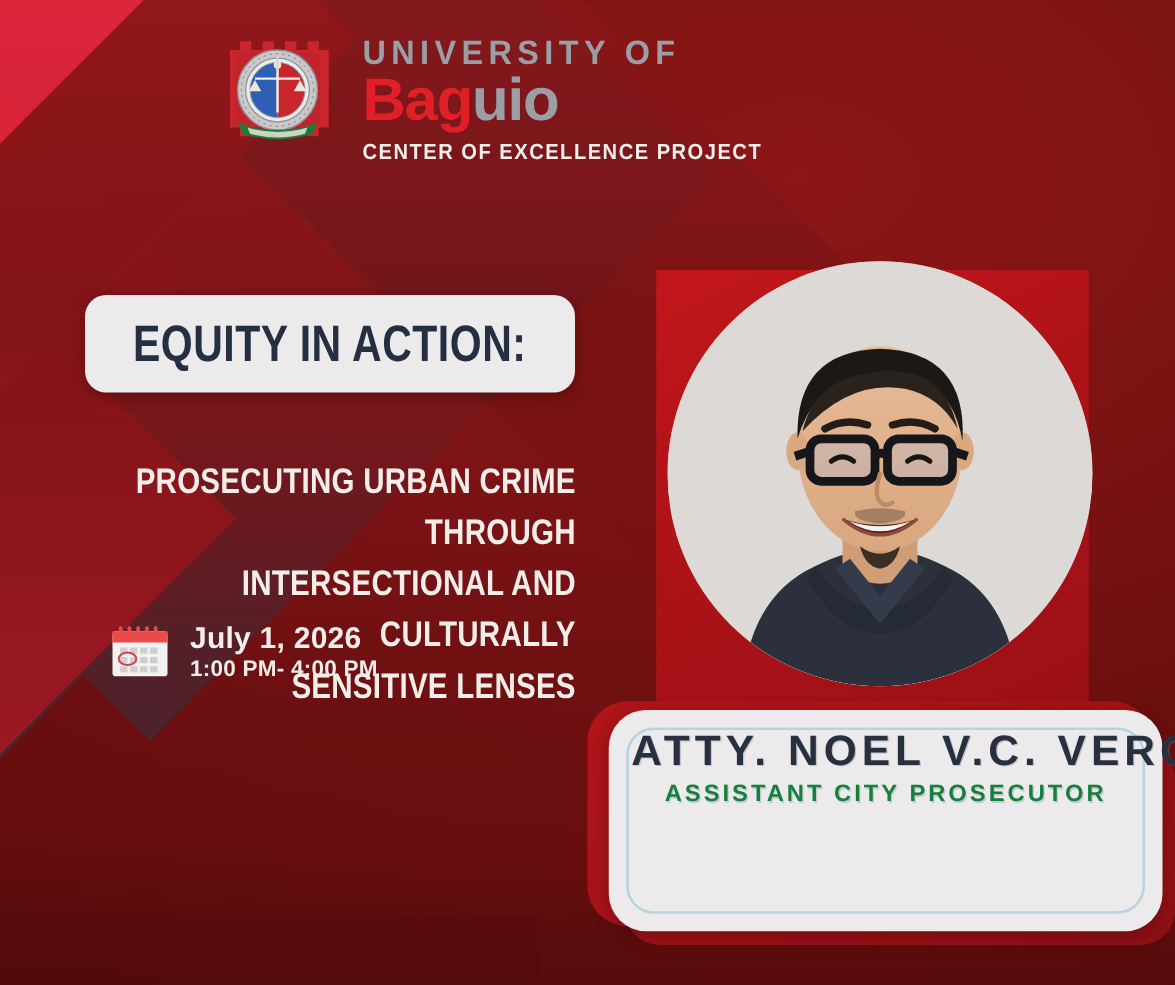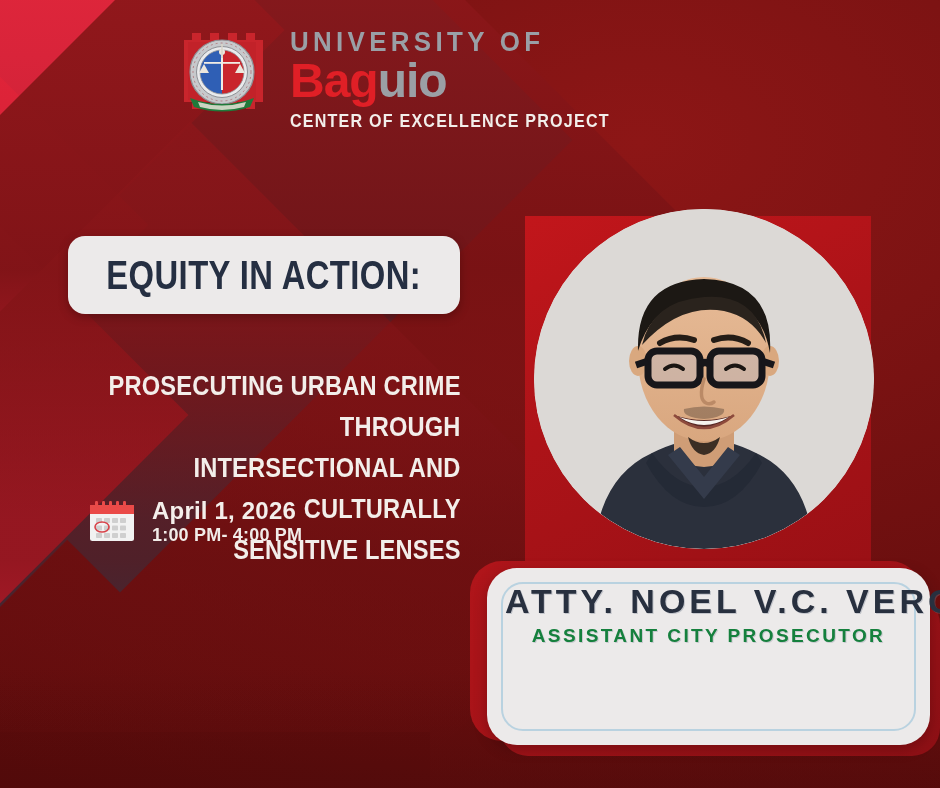--- a/index.html
+++ b/index.html
@@ -318,21 +318,21 @@
         <rect x="26" y="29.5" width="6" height="5" rx="0.8"></rect>
         <rect x="34" y="29.5" width="6" height="5" rx="0.8"></rect>
         <rect x="10" y="37" width="6" height="5" rx="0.8"></rect>
         <rect x="18" y="37" width="6" height="5" rx="0.8"></rect>
         <rect x="26" y="37" width="6" height="5" rx="0.8"></rect>
         <rect x="34" y="37" width="6" height="5" rx="0.8"></rect>
       </g>
       <ellipse cx="16" cy="31" rx="7" ry="5" fill="none" stroke="#d8434a" stroke-width="1.6"></ellipse>
     </svg>
     <div>
-      <div class="date-main">April 1, 2026</div>
+      <div class="date-main">July 1, 2026</div>
       <div class="date-time">1:00 PM- 4:00 PM</div>
     </div>
   </div>
 
   <div id="photo-panel"></div>
   <div id="photo-circle">
     <svg id="photo-svg" viewBox="0 0 340 340">
       <defs>
         <clipPath id="circClip">
             <circle cx="170" cy="170" r="170"></circle>

